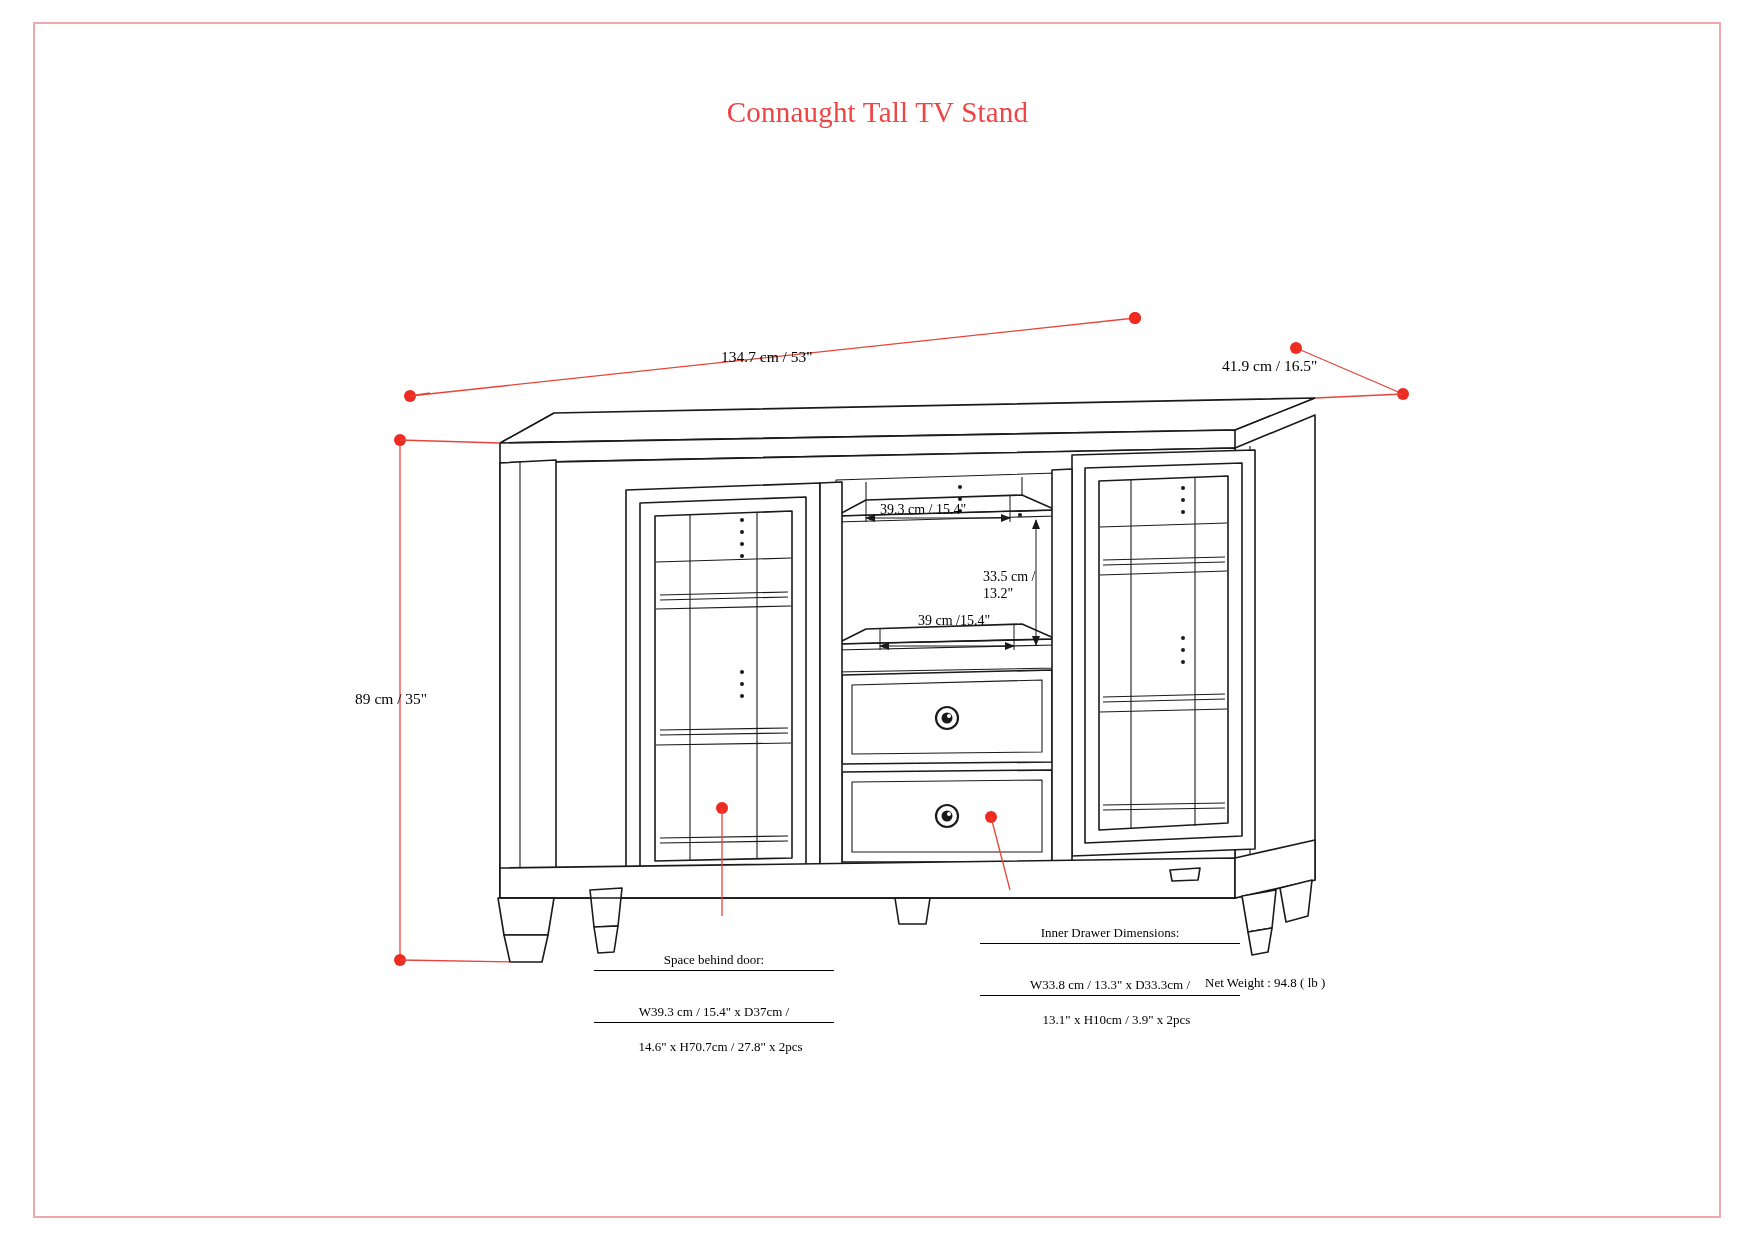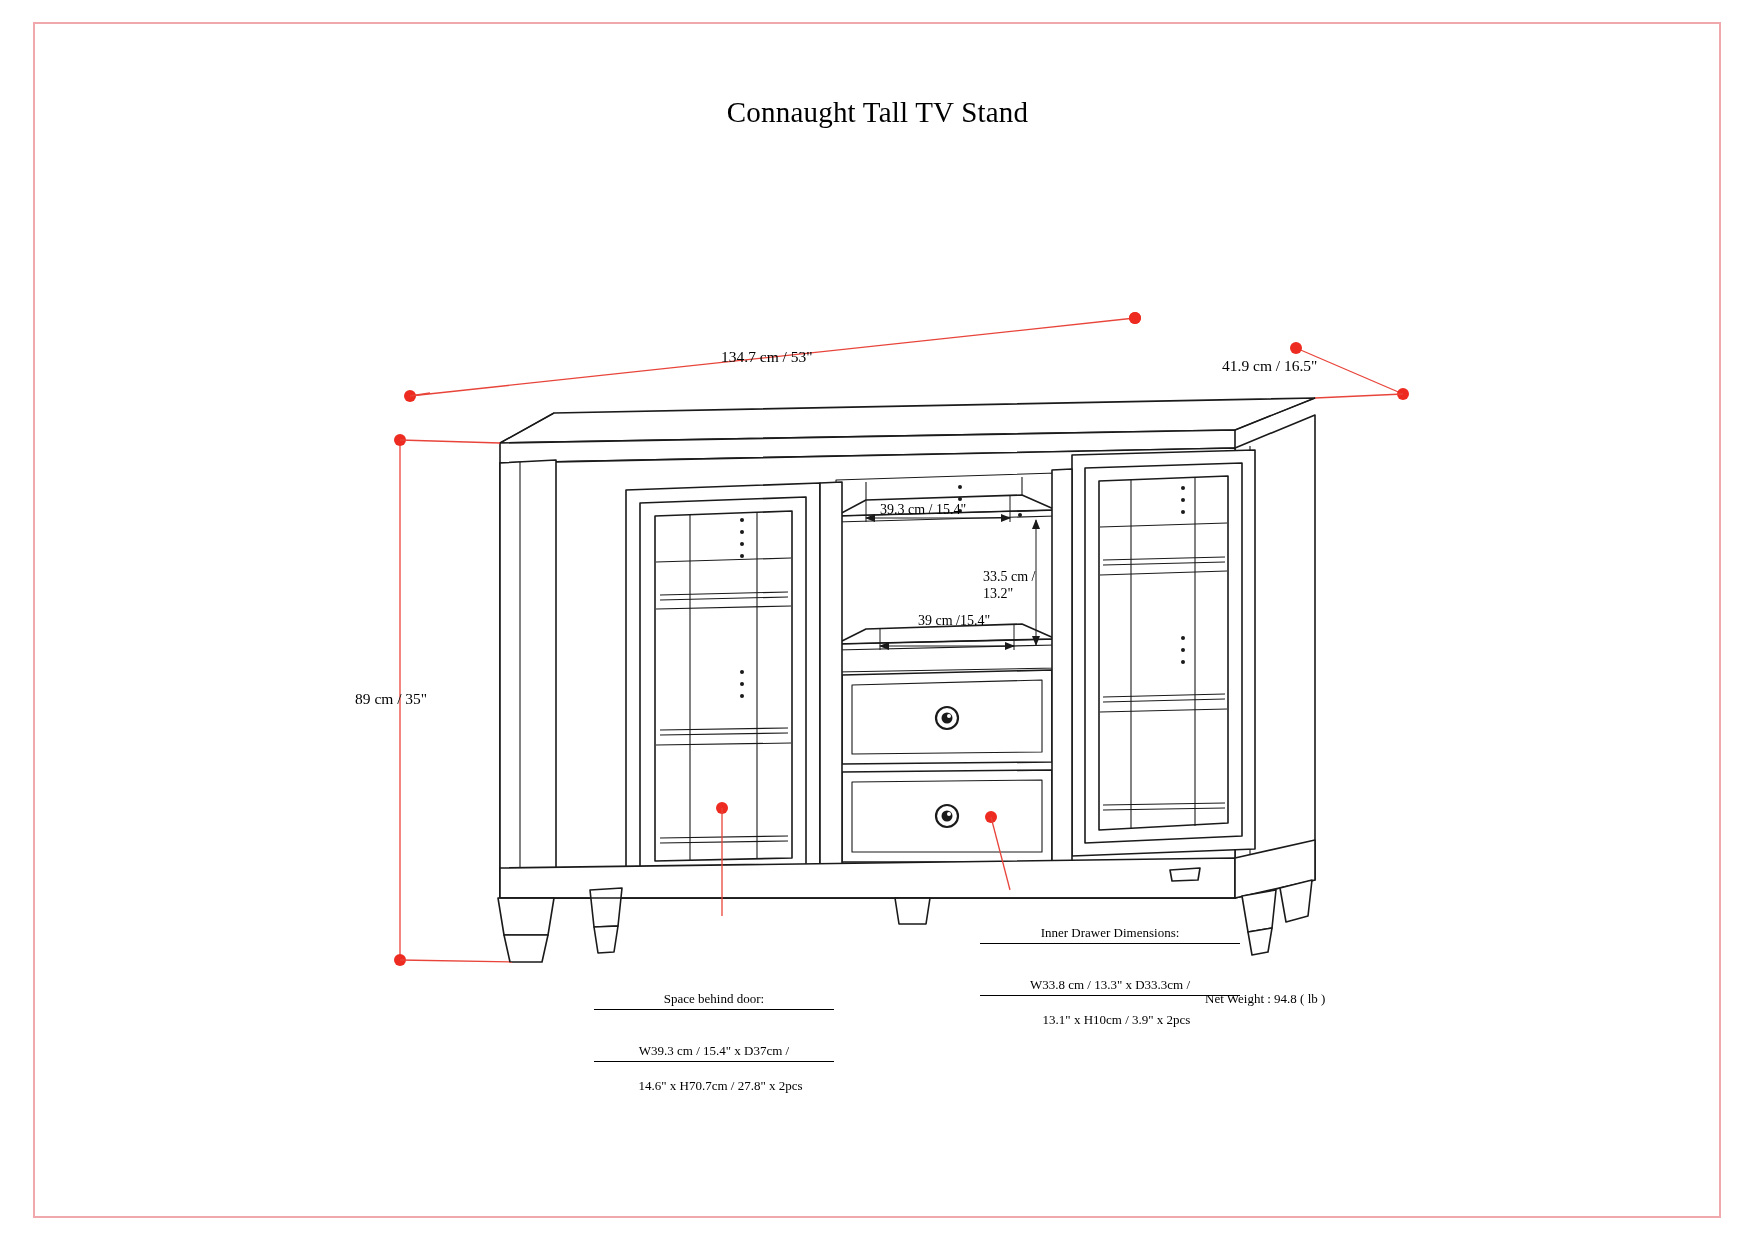--- a/index.html
+++ b/index.html
@@ -31,21 +31,21 @@
     box-sizing: border-box;
   }
   #title {
     position: absolute;
     left: 0;
     top: 96px;
     width: 1755px;
     text-align: center;
     font-size: 29px;
     font-family: "Liberation Serif", serif;
-    color: #000000;
+    color: #ef4444;
     letter-spacing: 0.2px;
   }
   
   #drawing {
     position: absolute;
     left: 0;
     top: 0;
     width: 1755px;
     height: 1241px;
   }
@@ -282,27 +282,27 @@
 
   <div class="dim-label big" style="left:355px; top:690px;">89 cm / 35"</div>
 
   <div class="dim-label" style="left:880px; top:502px;">39.3 cm / 15.4"</div>
 
   <div class="dim-label" style="left:983px; top:568px; line-height:1.22;font-family:Liberation Serif, serif;">33.5 cm /
 13.2"</div>
 
   <div class="dim-label" style="left:918px; top:613px;">39 cm /15.4"</div>
 
-  <div class="note center" style="left:714px; top:958px; width:240px; margin-left:-120px;">
+  <div class="note center" style="left:714px; top:919px; width:240px; margin-left:-120px;">
     <span class="underline-note">Space behind door:</span>
     <span class="underline-note">W39.3 cm / 15.4" x D37cm /</span>
     <span>14.6" x H70.7cm / 27.8" x 2pcs</span>
   </div>
 
   <div class="note center" style="left:1110px; top:892px; width:260px; margin-left:-130px;">
     <span class="underline-note">Inner Drawer Dimensions:</span>
     <span class="underline-note">W33.8 cm / 13.3" x D33.3cm /</span>
     <span>13.1" x H10cm / 3.9" x 2pcs</span>
   </div>
 
-  <div class="note" style="left:1205px; top:975px;margin-top:16px;">Net Weight : 94.8 ( lb )</div>
+  <div class="note" style="left:1205px; top:975px;">Net Weight : 94.8 ( lb )</div>
 
 </div>
 
 </body></html>

